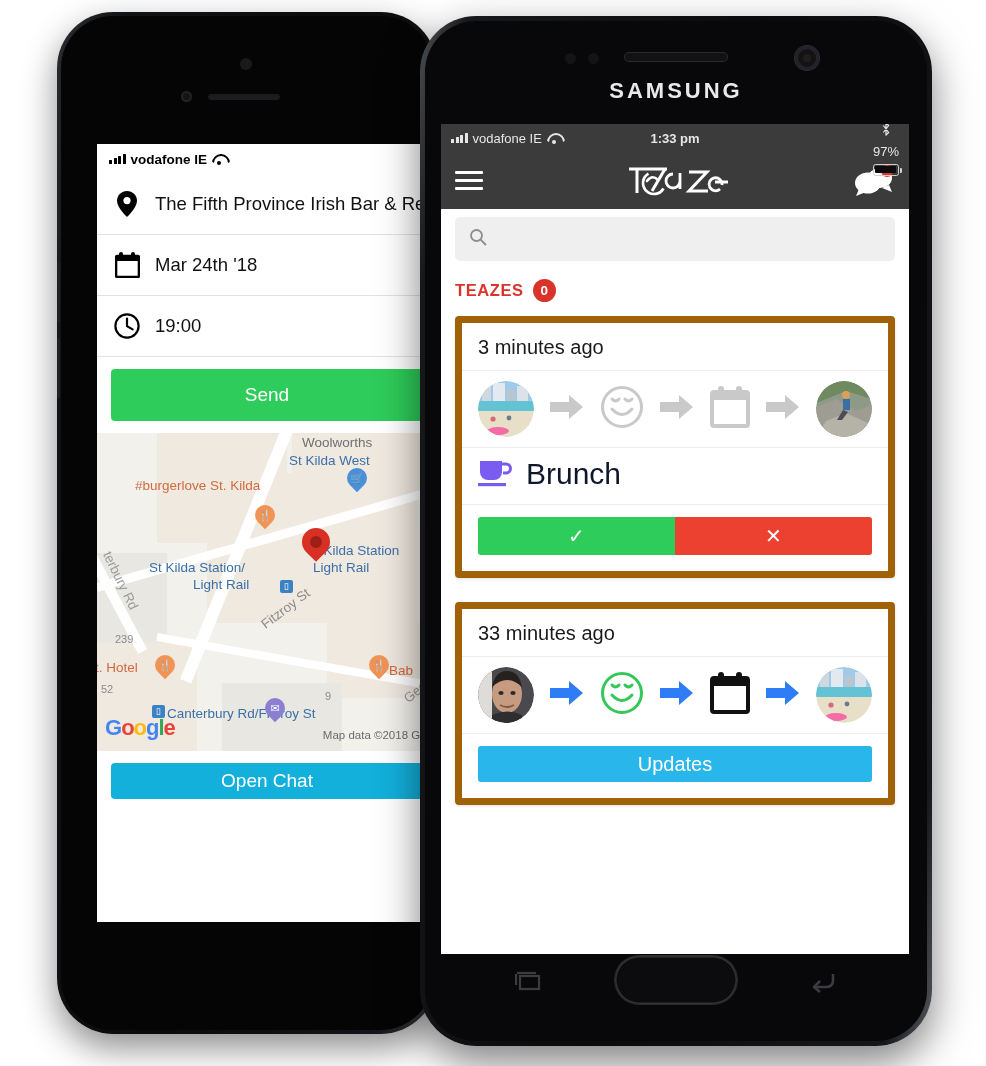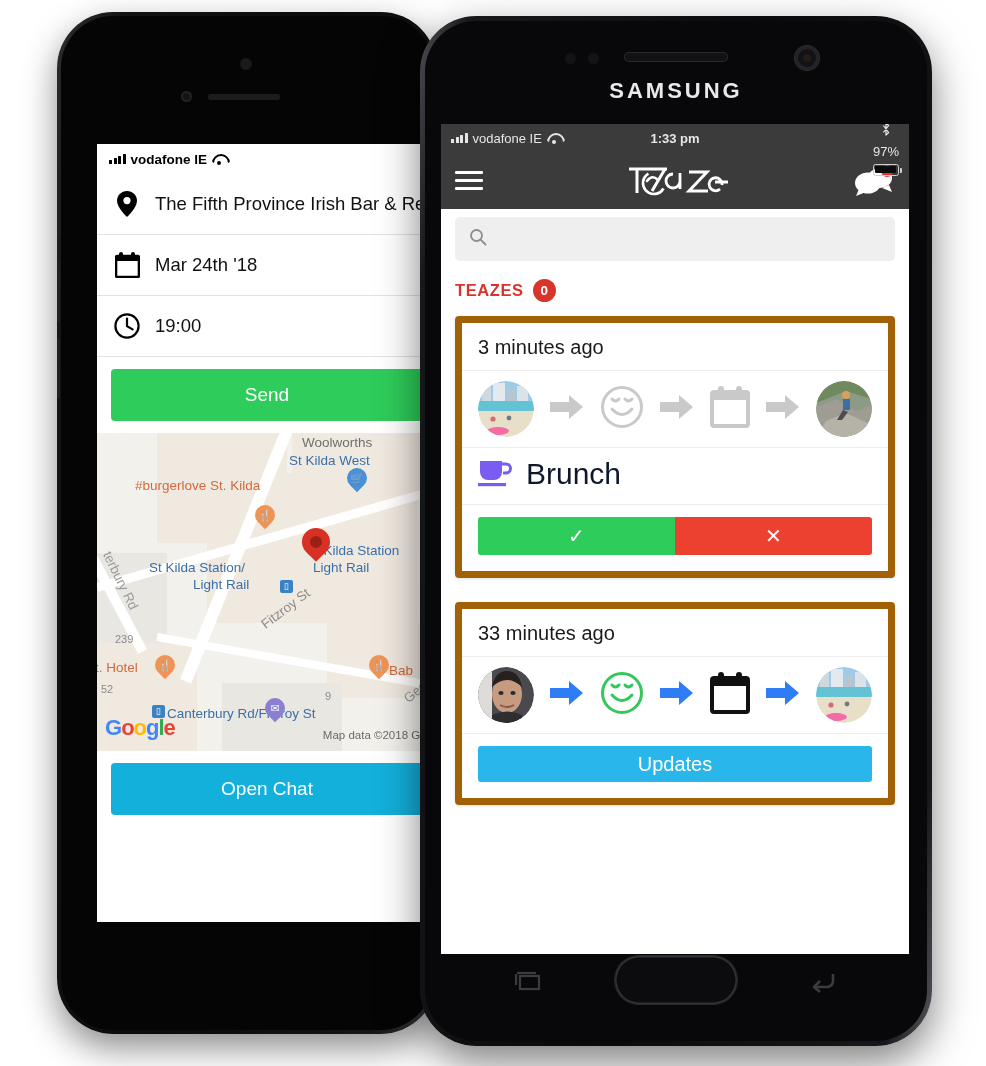--- a/index.html
+++ b/index.html
@@ -114,21 +114,21 @@
   .gicon {
     position:absolute; display:inline-block; width:13px;height:13px;background:#3b82c4;
     border-radius:2px; color:#fff; font-size:9px; text-align:center; line-height:13px;
   }
   .google-logo { position:absolute; left:8px; bottom:10px; font-size:22px; font-weight:bold; letter-spacing:-1px; }
   .google-logo span:nth-child(1){color:#4285F4}.google-logo span:nth-child(2){color:#EA4335}
   .google-logo span:nth-child(3){color:#FBBC05}.google-logo span:nth-child(4){color:#4285F4}
   .google-logo span:nth-child(5){color:#34A853}.google-logo span:nth-child(6){color:#EA4335}
   .map-attr { position:absolute; right:4px; bottom:10px; font-size:11.5px; color:#6b6b6b; white-space:nowrap;}
   .btn-chat {
-    margin:12px 14px; height:52px; background:#12b0db; border-radius:4px;
+    margin:12px 14px; height:36px; background:#12b0db; border-radius:4px;
     display:flex; align-items:center; justify-content:center;
     color:#fff; font-size:19px;
   }
 
   
   .samsung {
     position:absolute;
     left:420px; top:16px;
     width:512px; height:1030px;
     background: linear-gradient(100deg,#4c4f54 0%,#17181b 7%,#0a0a0b 50%,#16171a 93%,#55585d 100%);

